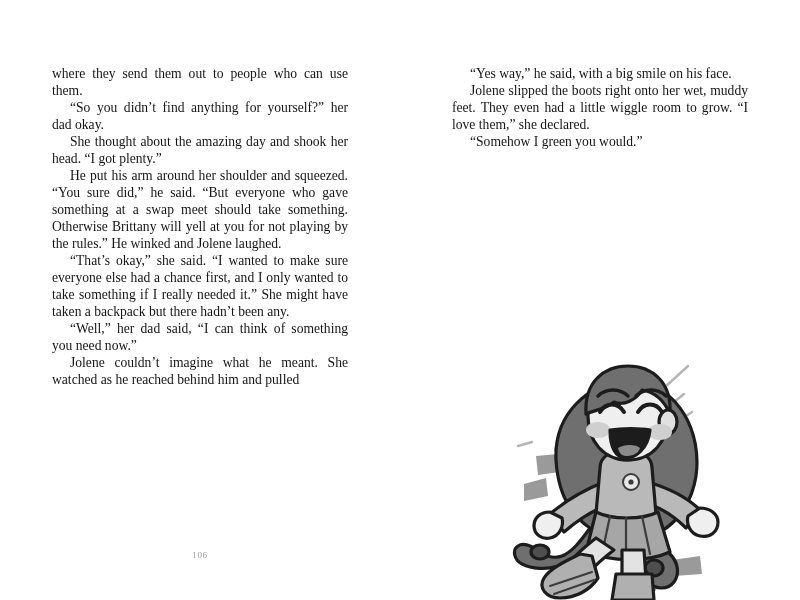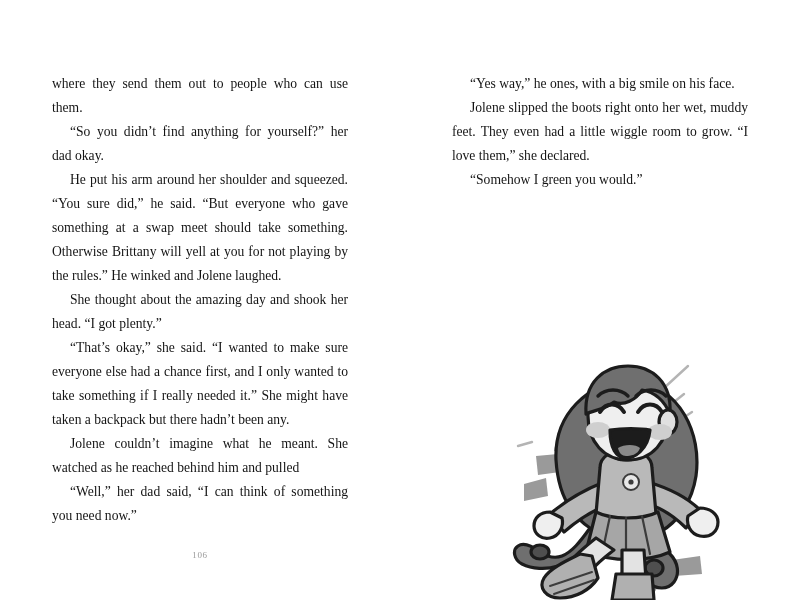--- a/index.html
+++ b/index.html
@@ -18,24 +18,24 @@
   .spread {
     position: relative;
     width: 800px;
     height: 600px;
     background: #ffffff;
   }
 
   
   .page-col {
     position: absolute;
-    top: 72px;
+    top: 65px;
     width: 296px;
     font-size: 13.6px;
-    line-height: 24px;
+    line-height: 17px;
     text-align: justify;
     text-justify: inter-word;
     color: #141414;
     -webkit-font-smoothing: antialiased;
   }
   .page-col.left  { left: 52px; }
   .page-col.right { left: 452px; }
 
   .page-col p {
     margin: 0;
@@ -68,31 +68,31 @@
   .illustration svg { display: block; width: 100%; height: 100%; }
 </style>
 </head>
 <body>
 
 <div class="spread">
 
   <div class="page-col left">
     <p class="noindent">where they send them out to people who can use them.</p>
     <p>“So you didn’t find anything for yourself?” her dad okay.</p>
+    <p>She thought about the amazing day and shook her head. “I got plenty.”</p>
     <p>He put his arm around her shoulder and squeezed. “You sure did,” he said. “But every­one who gave something at a swap meet should take something. Otherwise Brittany will yell at you for not playing by the rules.” He winked and Jolene laughed.</p>
-    <p>She thought about the amazing day and shook her head. “I got plenty.”</p>
     <p>“That’s okay,” she said. “I wanted to make sure everyone else had a chance first, and I only wanted to take something if I really needed it.” She might have taken a backpack but there hadn’t been any.</p>
+    <p>“Well,” her dad said, “I can think of some­thing you need now.”</p>
     <p>Jolene couldn’t imagine what he meant. She watched as he reached behind him and pulled</p>
-    <p>“Well,” her dad said, “I can think of some­thing you need now.”</p>
   </div>
 
   <div class="folio">106</div>
 
   <div class="page-col right">
-    <p>“Yes way,” he ones, with a big smile on his face.</p>
+    <p>“Yes way,” he said, with a big smile on his face.</p>
     <p>Jolene slipped the boots right onto her wet, muddy feet. They even had a little wiggle room to grow. “I love them,” she declared.</p>
     <p>“Somehow I green you would.”</p>
   </div>
 
   <div class="illustration">
     <svg viewBox="0 0 274 244" xmlns="http://www.w3.org/2000/svg">
       <g fill="#9a9a9a">
         <polygon points="36,128 58,122 60,140 36,145"></polygon>
         <polygon points="48,100 70,98 72,116 50,119"></polygon>
         <polygon points="70,76 88,80 84,100 66,95"></polygon>

